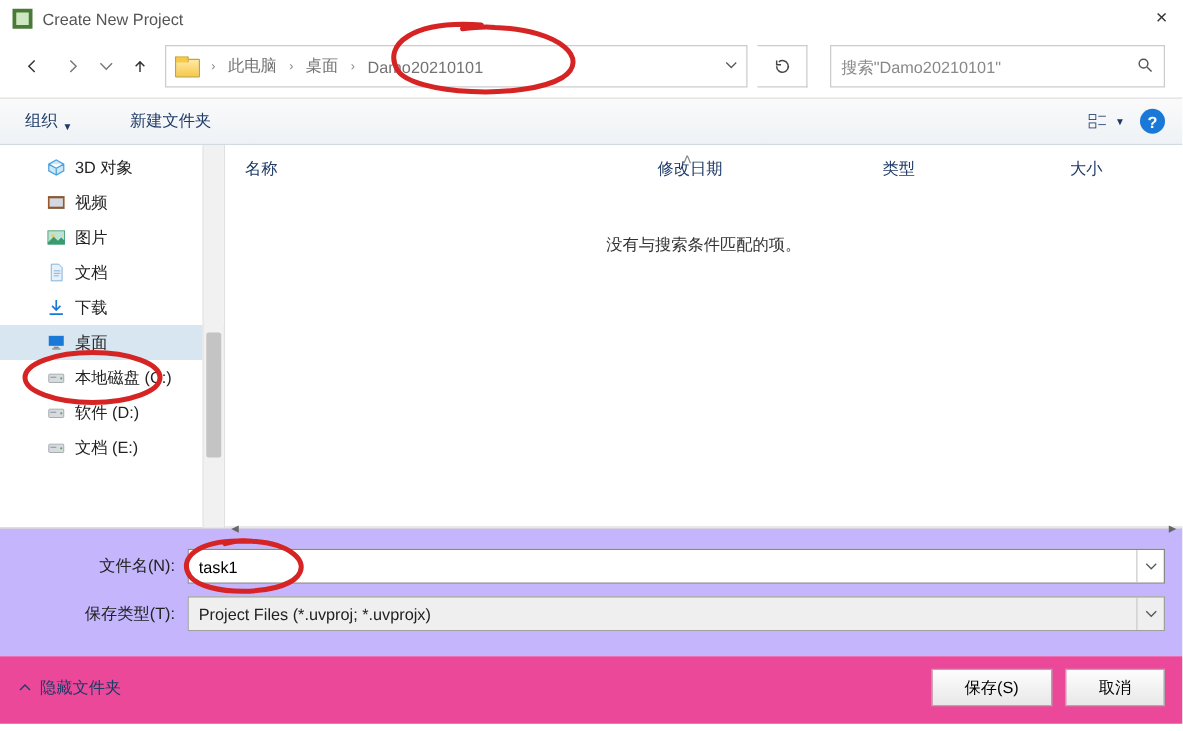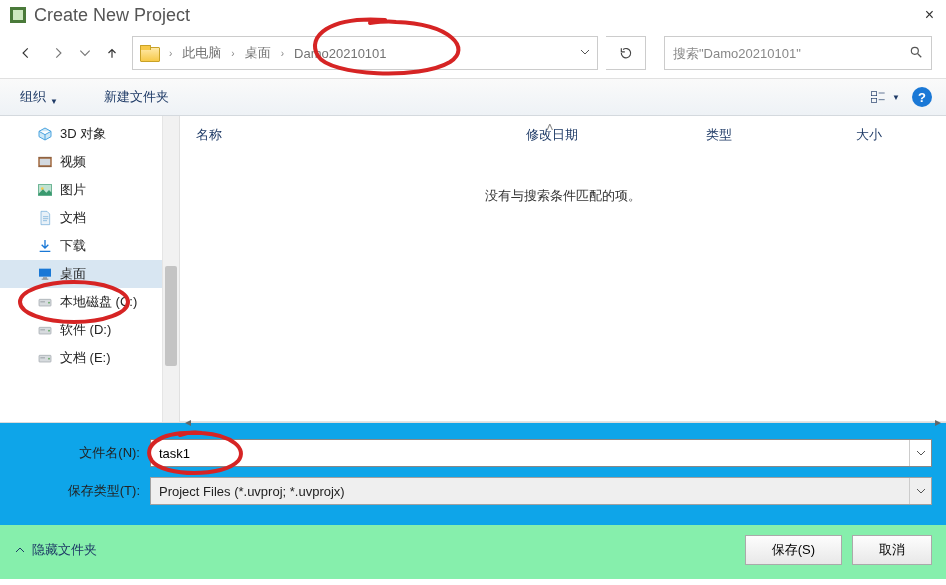--- a/index.html
+++ b/index.html
@@ -2,21 +2,21 @@
 <html><head>
 <meta charset="utf-8">
 <style>
 * { box-sizing: border-box; margin: 0; padding: 0; font-family: "Microsoft YaHei", "Segoe UI", Tahoma, sans-serif; }
 body { width: 946px; height: 585px; background: #fff; font-size: 12px; color: #333; overflow: hidden; position: relative; }
 
 
 .titlebar { height: 30px; display: flex; align-items: center; padding: 0 10px; background: #fff; position: relative; }
 .titlebar .app-icon { width: 16px; height: 16px; background: #4a7a3a; margin-right: 8px; position: relative; }
 .titlebar .app-icon::after { content:''; position:absolute; left:3px; top:3px; width:10px; height:10px; background: #cde8c0; }
-.titlebar .title { color: #555; font-size: 18px; }
+.titlebar .title { color: #555; font-size: 13px; }
 .titlebar .close { position: absolute; right: 12px; top: 6px; font-size: 16px; color: #333; cursor: pointer; font-family: sans-serif; }
 
 
 .navrow { display: flex; align-items: center; padding: 6px 14px 8px 14px; gap: 8px; }
 .nav-btn { width: 24px; height: 24px; display: flex; align-items: center; justify-content: center; color: #777; }
 .nav-btn.enabled { color: #333; }
 .nav-btn svg { width: 14px; height: 14px; }
 
 .addressbar { flex: 1; height: 34px; border: 1px solid #ccc; background: #fff; display: flex; align-items: center; padding: 0 6px; gap: 4px; }
 .addressbar .folder-icon { width: 22px; height: 18px; position: relative; }
@@ -56,31 +56,31 @@
 .col-headers .col { padding-right: 16px; }
 .col-headers .sort-ind { position:absolute; left: 366px; top:4px; color:#888; }
 .empty-msg { text-align:center; color:#333; font-size:13px; margin-top: 36px; }
 .hscroll { flex:1; background:#f1f1f1; border-top:1px solid #e5e5e5; position:relative; }
 .hscroll .thumb { position:absolute; top:2px; bottom:2px; left:2px; width: 280px; background:#c4c4c4; border-radius:2px; }
 .hscroll .arrow { position:absolute; top:0; bottom:0; width:17px; display:flex; align-items:center; justify-content:center; color:#666; background:#f1f1f1; }
 .hscroll .arrow.left { left:0; border-right:1px solid #e5e5e5; }
 .hscroll .arrow.right { right:0; border-left:1px solid #e5e5e5; }
 
 
-.form-area { background:#0ea5e9; border-top:1px solid #dcdcdc; padding: 16px 14px 10px 14px; }
+.form-area { background:#c4b5fd; border-top:1px solid #dcdcdc; padding: 16px 14px 10px 14px; }
 .form-row { display:flex; align-items:center; margin-bottom: 10px; }
 .form-row label { width: 136px; text-align:right; padding-right: 10px; font-size:13px; color:#222; }
 .text-input { flex:1; height: 28px; border:1px solid #888; background:#fff; display:flex; align-items:center; }
 .text-input input { flex:1; border:none; outline:none; padding: 0 8px; font-size:13px; }
 .text-input .drop { width:22px; text-align:center; color:#555; border-left:1px solid #ccc; height:100%; display:flex; align-items:center; justify-content:center; }
 .combo { flex:1; height: 28px; border:1px solid #a0a0a0; background:#efefef; display:flex; align-items:center; }
 .combo span { flex:1; padding:0 8px; font-size:13px; color:#222; }
 
 
-.footer { display:flex; align-items:center; padding: 10px 14px 14px 14px; background:#86efac; }
+.footer { display:flex; align-items:center; padding: 10px 14px 14px 14px; background:#ec4899; }
 .hide-folders { display:flex; align-items:center; gap:6px; font-size:13px; color:#1e3a66; cursor:pointer; }
 .footer .spacer { flex:1; }
 .btn { height: 30px; padding: 0 26px; border:1px solid #aaa; background: linear-gradient(#fdfdfd,#e8e8e8); font-size:13px; cursor:pointer; margin-left: 10px; }
 
 
 .anno { position:absolute; pointer-events:none; }
 .anno svg { overflow: visible; }
 .anno path, .anno ellipse { fill:none; stroke:#d62424; stroke-width:4; stroke-linecap:round; }
 </style>
 </head>

